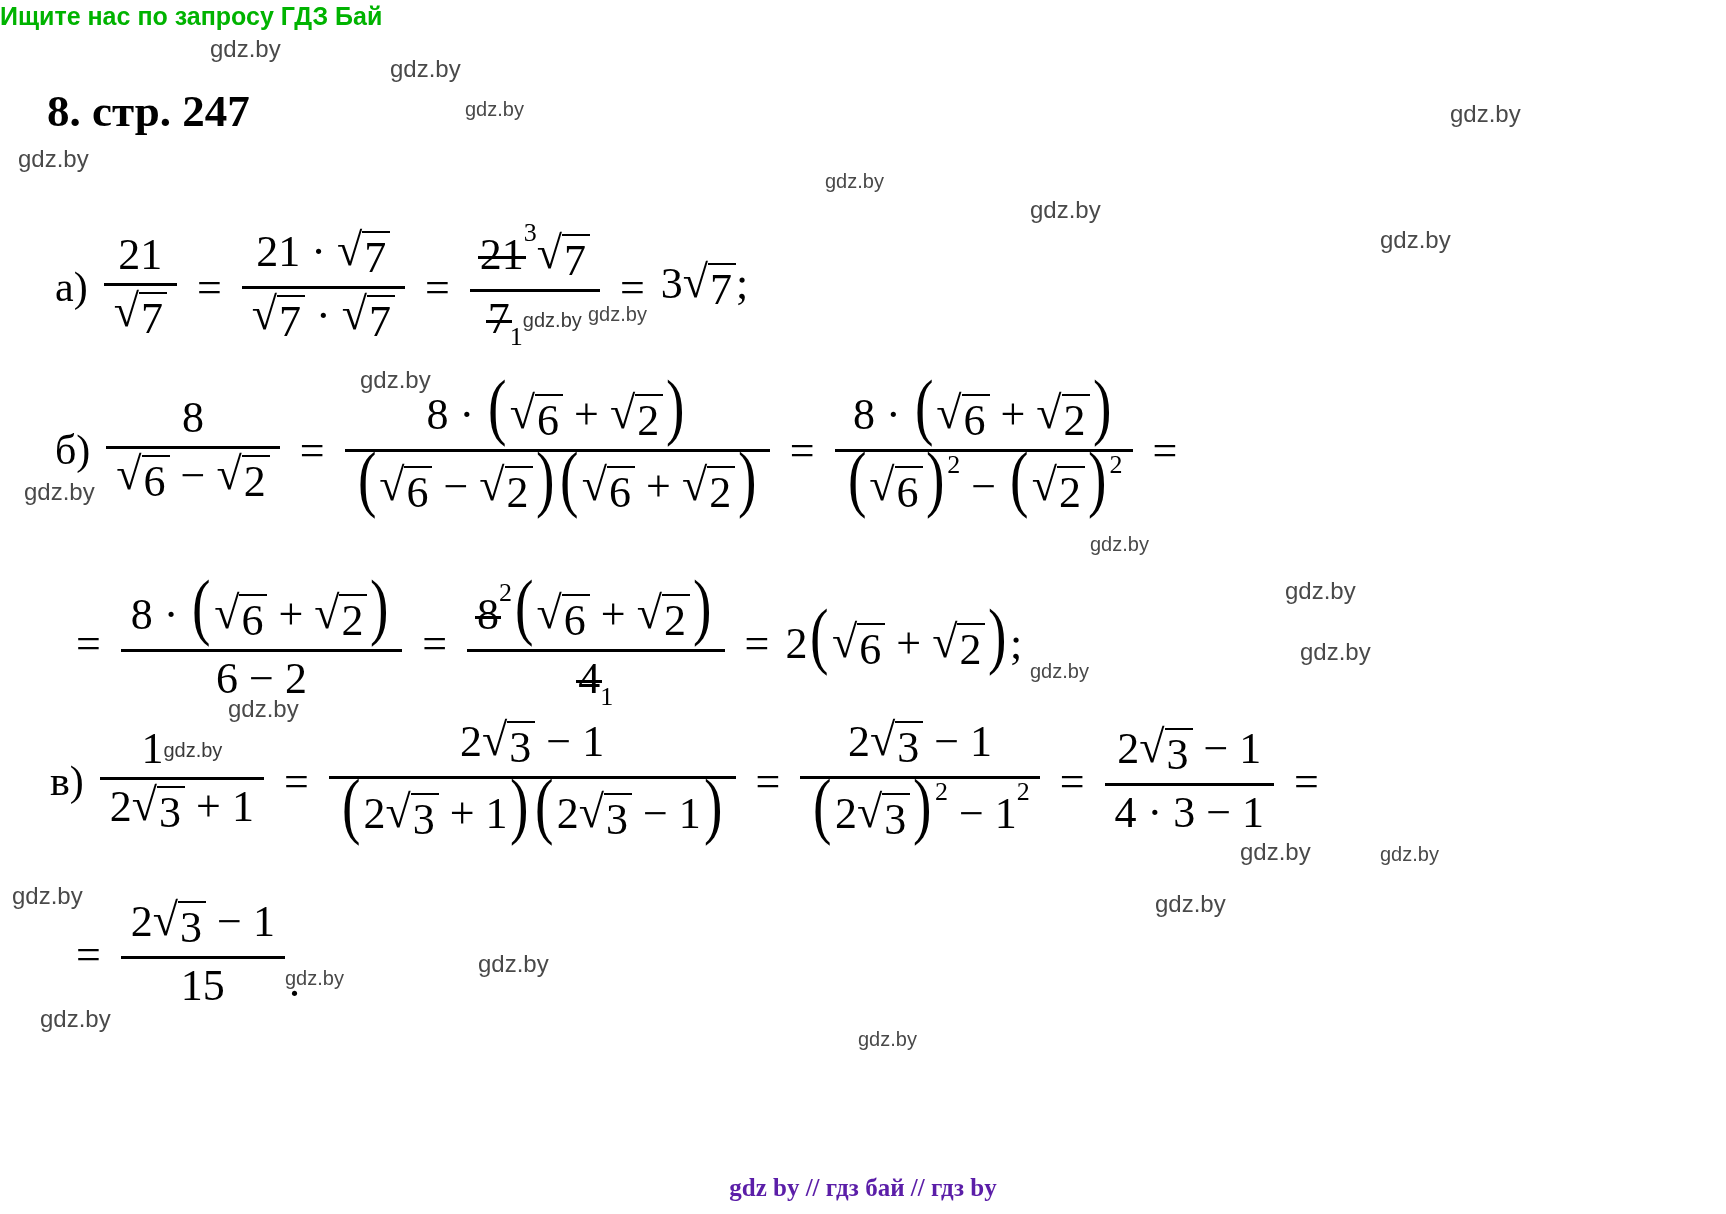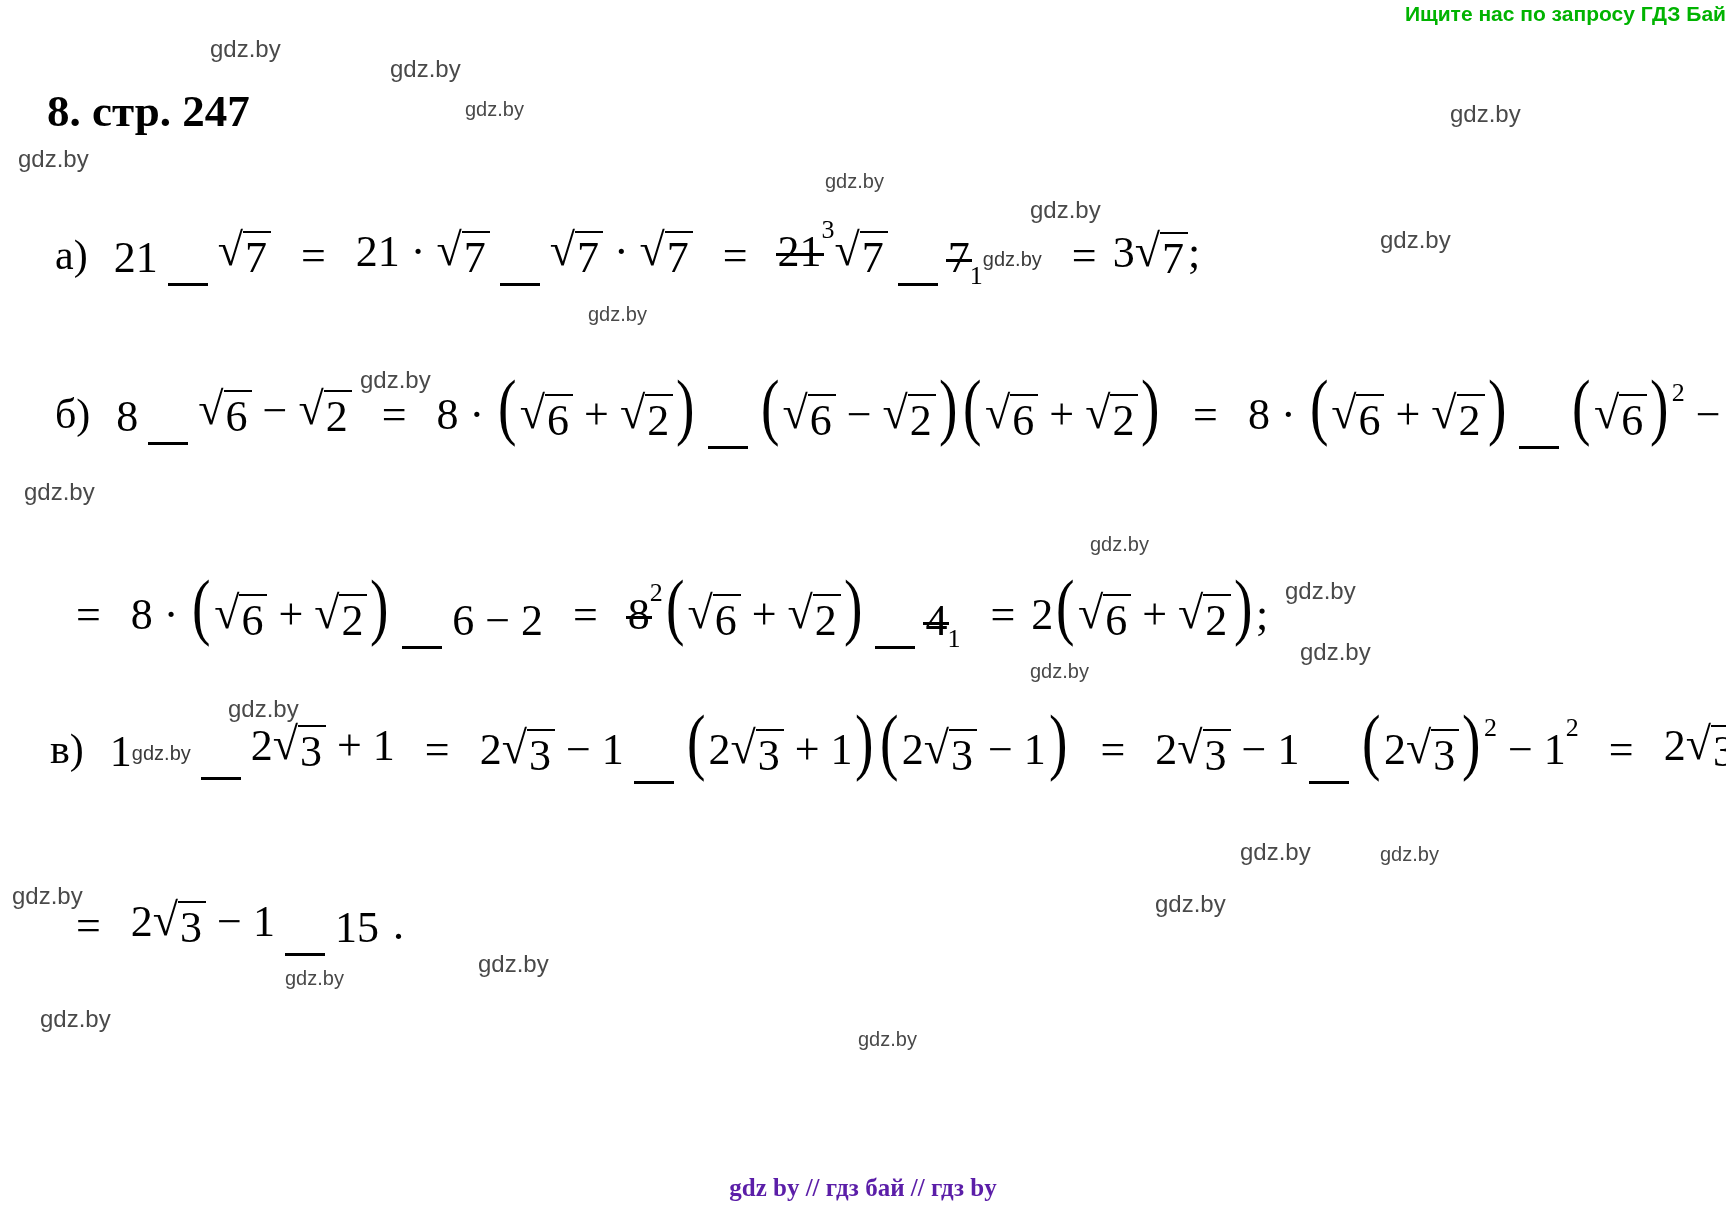--- a/index.html
+++ b/index.html
@@ -13,24 +13,24 @@
     position: relative;
     font-family: "Liberation Serif", serif;
     color: #000000;
     overflow: hidden;
   }
   .top-banner {
     position: absolute;
     top: 2px;
     left: 0;
     width: 100%;
-    text-align: right;
+    text-align: left;
     color: #00b300;
     font-family: "Liberation Sans", sans-serif;
-    font-size: 21px;
+    font-size: 25px;
     font-weight: bold;
   }
   .bottom-banner {
     position: absolute;
     bottom: 12px;
     left: 0;
     width: 100%;
     text-align: center;
     color: #5b1ea8;
     font-family: Liberation Serif, serif;
@@ -67,22 +67,22 @@
   .lbl {
     font-size: 42px;
     margin-right: 12px;
   }
   .op {
     margin: 0 16px;
     font-size: 44px;
   }
   .frac {
     display: inline-flex;
-    flex-direction: row;
-    align-items: flex-end;
+    flex-direction: column;
+    align-items: center;
     vertical-align: middle;
     margin: 0 4px;
   }
   .frac .num, .frac .den {
     padding: 2px 10px;
     line-height: 1.15;
     font-size: 44px;
     white-space: nowrap;
   }
   .frac .bar {

